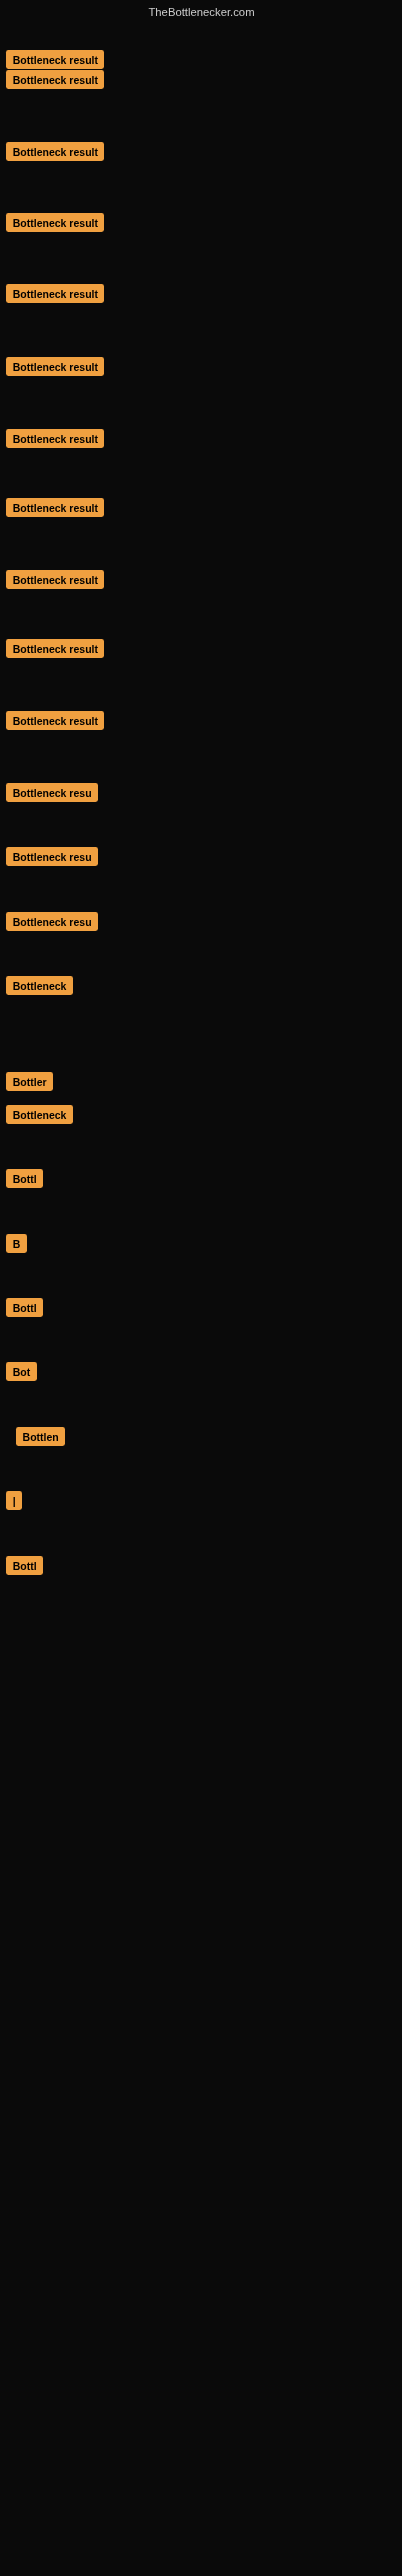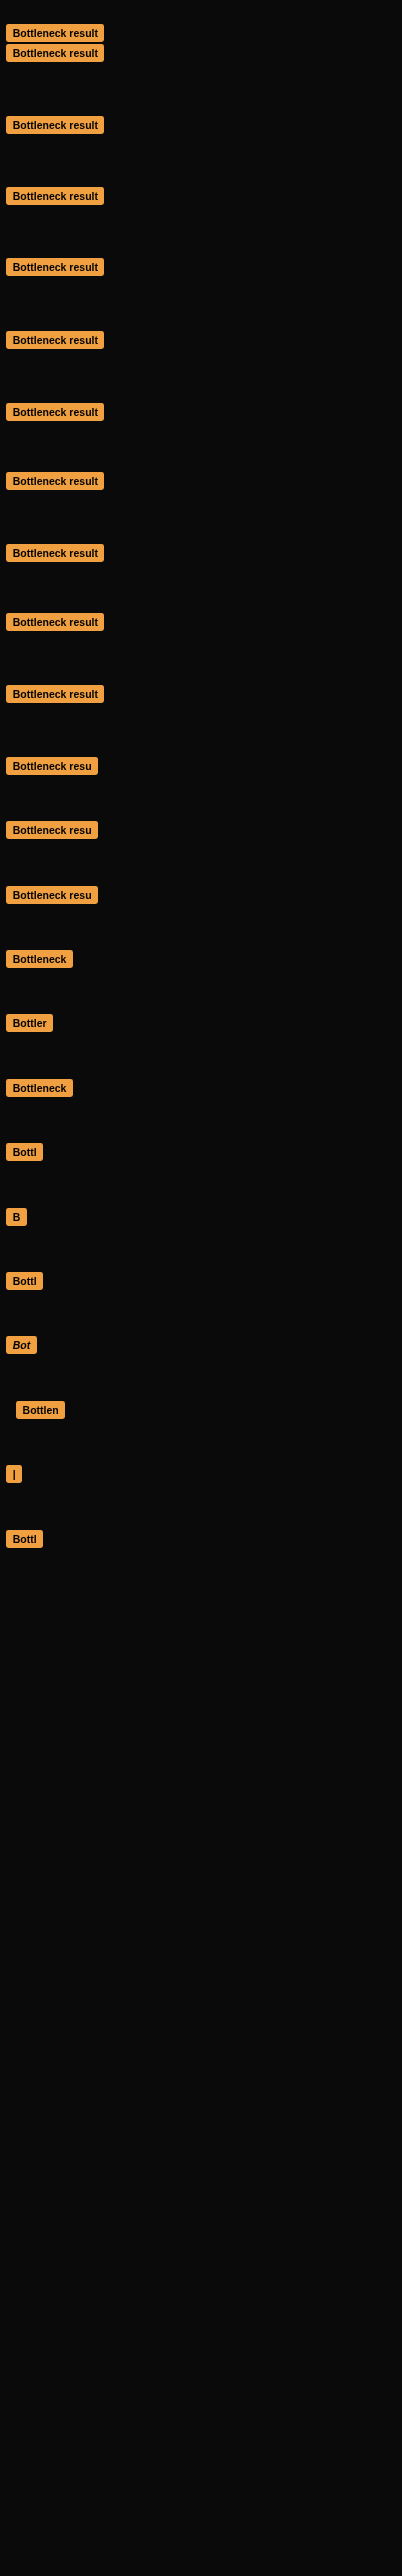--- a/index.html
+++ b/index.html
@@ -34,40 +34,41 @@
       border-radius: 2.4px;
       margin-left: 3.2px;
       white-space: nowrap;
       overflow: hidden;
     }
   </style>
 </head>
 <body>
 
 <div>
+  <div class="site-title">TheBottlenecker.com</div>
   <div style="position: relative; min-height: 2415px;">
   <div style="position: absolute; top: 24px; left: 0px; padding-left: 3.2px;"><span class="bottleneck-badge" style="max-width: 101px;">Bottleneck result</span></div>
       <div style="position: absolute; top: 44px; left: 0px; padding-left: 3.2px;"><span class="bottleneck-badge" style="max-width: 101px;">Bottleneck result</span></div>
       <div style="position: absolute; top: 116px; left: 0px; padding-left: 3.2px;"><span class="bottleneck-badge" style="max-width: 101px;">Bottleneck result</span></div>
       <div style="position: absolute; top: 187px; left: 0px; padding-left: 3.2px;"><span class="bottleneck-badge" style="max-width: 101px;">Bottleneck result</span></div>
       <div style="position: absolute; top: 258px; left: 0px; padding-left: 3.2px;"><span class="bottleneck-badge" style="max-width: 101px;">Bottleneck result</span></div>
       <div style="position: absolute; top: 331px; left: 0px; padding-left: 3.2px;"><span class="bottleneck-badge" style="max-width: 101px;">Bottleneck result</span></div>
       <div style="position: absolute; top: 403px; left: 0px; padding-left: 3.2px;"><span class="bottleneck-badge" style="max-width: 101px;">Bottleneck result</span></div>
       <div style="position: absolute; top: 472px; left: 0px; padding-left: 3.2px;"><span class="bottleneck-badge" style="max-width: 101px;">Bottleneck result</span></div>
       <div style="position: absolute; top: 544px; left: 0px; padding-left: 3.2px;"><span class="bottleneck-badge" style="max-width: 101px;">Bottleneck result</span></div>
       <div style="position: absolute; top: 613px; left: 0px; padding-left: 3.2px;"><span class="bottleneck-badge" style="max-width: 101px;">Bottleneck result</span></div>
       <div style="position: absolute; top: 685px; left: 0px; padding-left: 3.2px;"><span class="bottleneck-badge" style="max-width: 101px;">Bottleneck result</span></div>
       <div style="position: absolute; top: 757px; left: 0px; padding-left: 3.2px;"><span class="bottleneck-badge" style="max-width: 93px;">Bottleneck resu</span></div>
       <div style="position: absolute; top: 821px; left: 0px; padding-left: 3.2px;"><span class="bottleneck-badge" style="max-width: 93px;">Bottleneck resu</span></div>
       <div style="position: absolute; top: 886px; left: 0px; padding-left: 3.2px;"><span class="bottleneck-badge" style="max-width: 93px;">Bottleneck resu</span></div>
       <div style="position: absolute; top: 950px; left: 0px; padding-left: 3.2px;"><span class="bottleneck-badge" style="max-width: 72px;">Bottleneck</span></div>
-      <div style="position: absolute; top: 1014px; left: 0px; padding-left: 3.2px;"><span class="bottleneck-badge" style="max-width: 52px;">Bottler</span></div>
+      <div style="position: absolute; top: 1046px; left: 0px; padding-left: 3.2px;"><span class="bottleneck-badge" style="max-width: 52px;">Bottler</span></div>
       <div style="position: absolute; top: 1079px; left: 0px; padding-left: 3.2px;"><span class="bottleneck-badge" style="max-width: 72px;">Bottleneck</span></div>
       <div style="position: absolute; top: 1143px; left: 0px; padding-left: 3.2px;"><span class="bottleneck-badge" style="max-width: 44px;">Bottl</span></div>
       <div style="position: absolute; top: 1208px; left: 0px; padding-left: 3.2px;"><span class="bottleneck-badge" style="max-width: 22.5px;">B</span></div>
       <div style="position: absolute; top: 1272px; left: 0px; padding-left: 3.2px;"><span class="bottleneck-badge" style="max-width: 44px;">Bottl</span></div>
-      <div style="position: absolute; top: 1336px; left: 0px; padding-left: 3.2px; font-style: italic;"><span class="bottleneck-badge" style="max-width: 36px;">Bot</span></div>
+      <div style="position: absolute; top: 1336px; left: 0px; padding-left: 3.2px;"><span class="bottleneck-badge" style="max-width: 36px;">Bot</span></div>
       <div style="position: absolute; top: 1401px; left: 0px; padding-left: 13px;"><span class="bottleneck-badge" style="max-width: 56px;">Bottlen</span></div>
       <div style="position: absolute; top: 1465px; left: 0px; padding-left: 3.2px;"><span class="bottleneck-badge" style="max-width: 16px;">|</span></div>
       <div style="position: absolute; top: 1530px; left: 0px; padding-left: 3.2px;"><span class="bottleneck-badge" style="max-width: 44px;">Bottl</span></div>
     </div>
 </div>
 
 
 </body></html>

